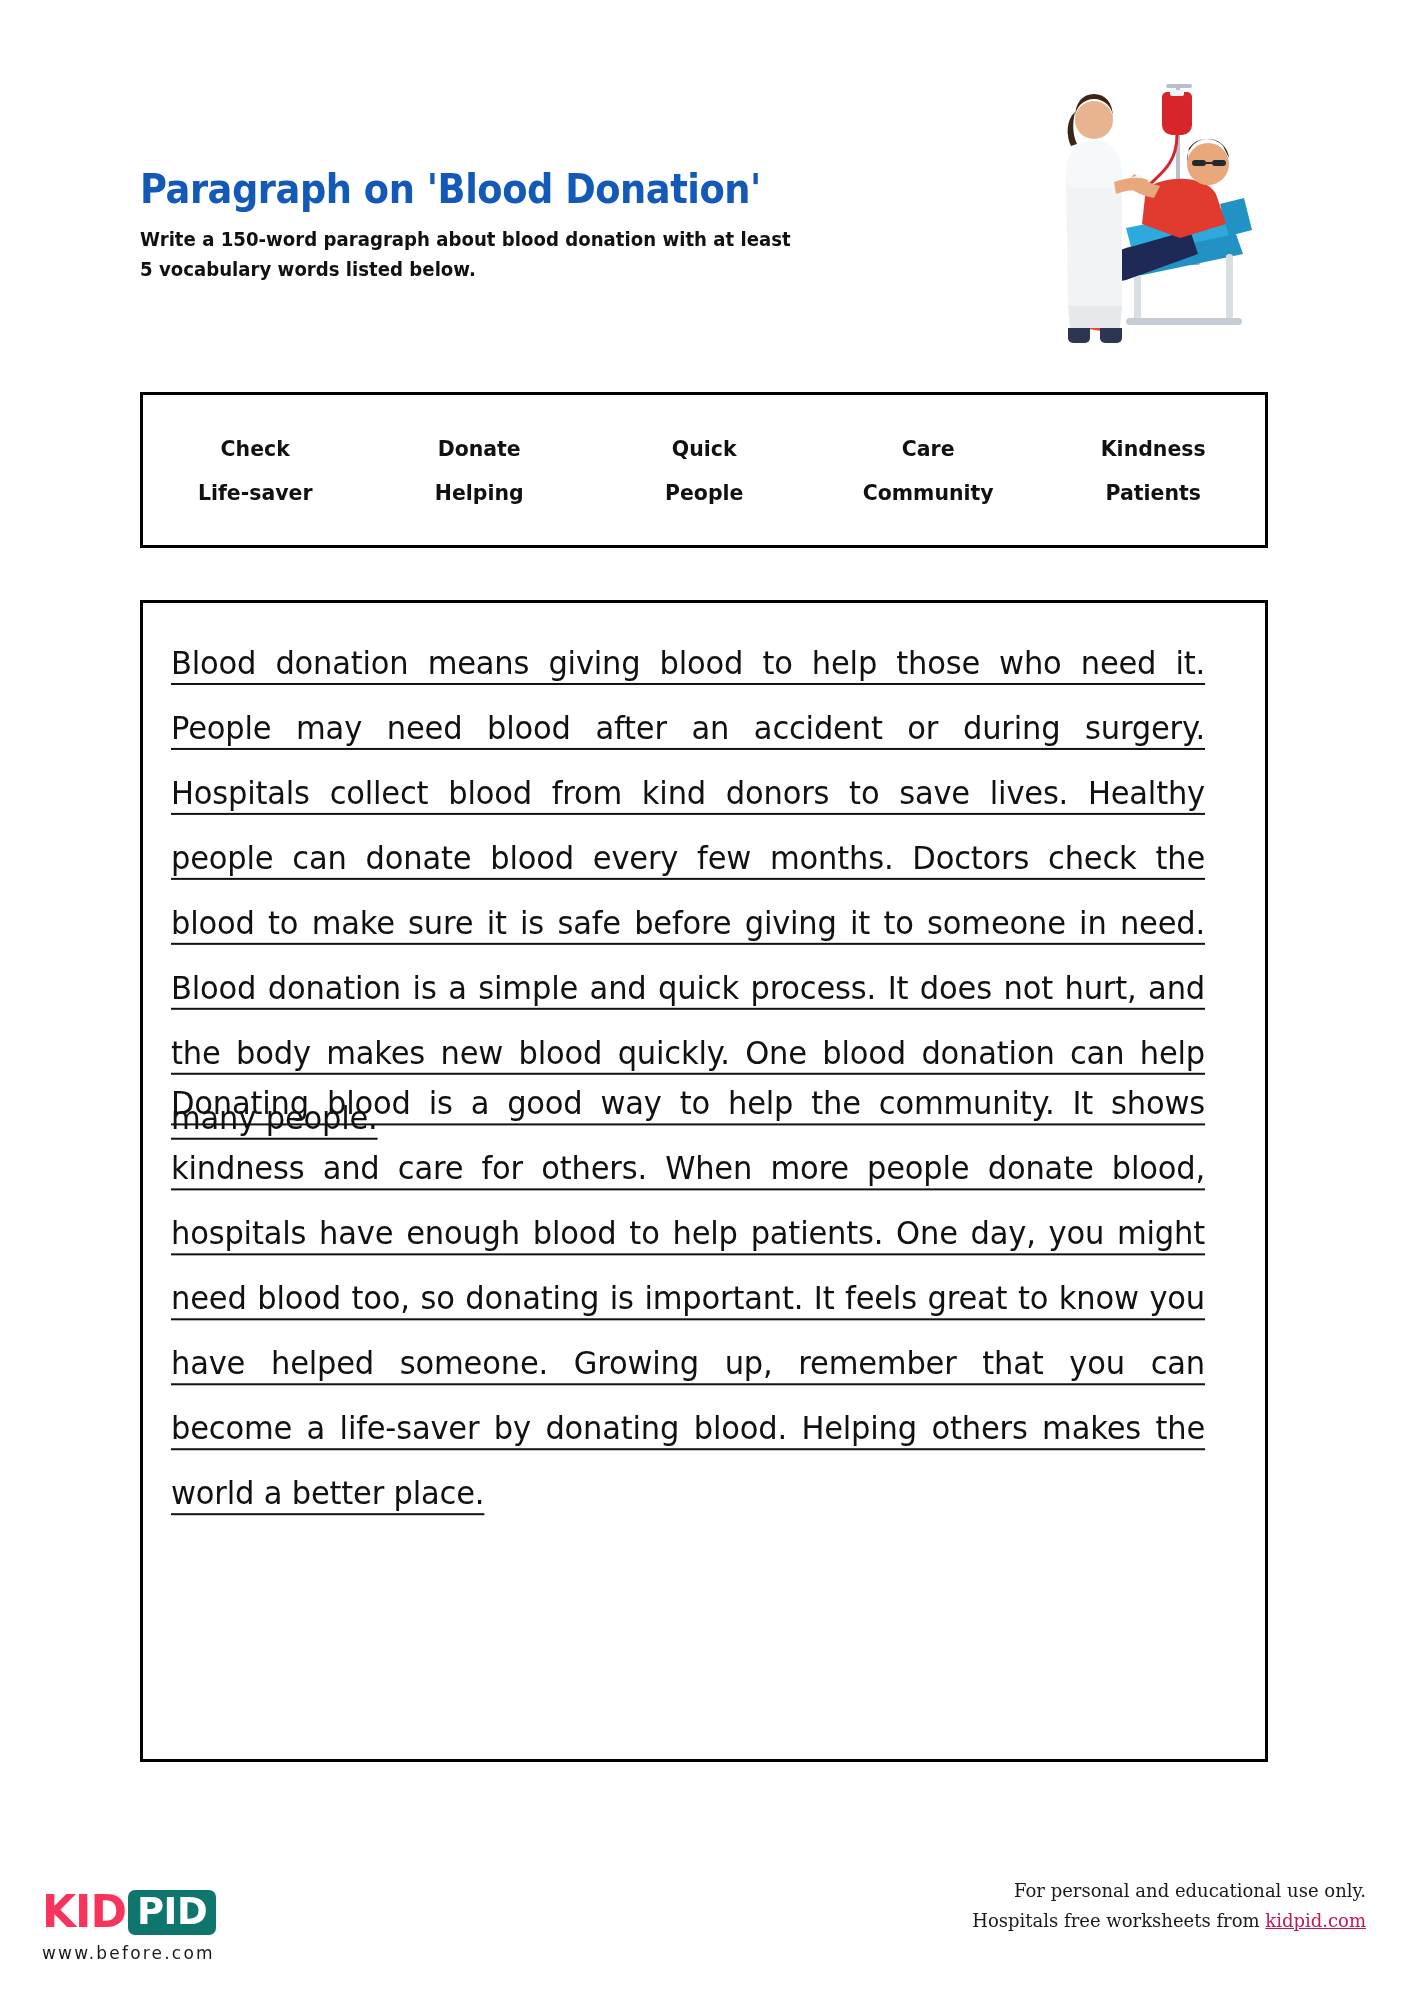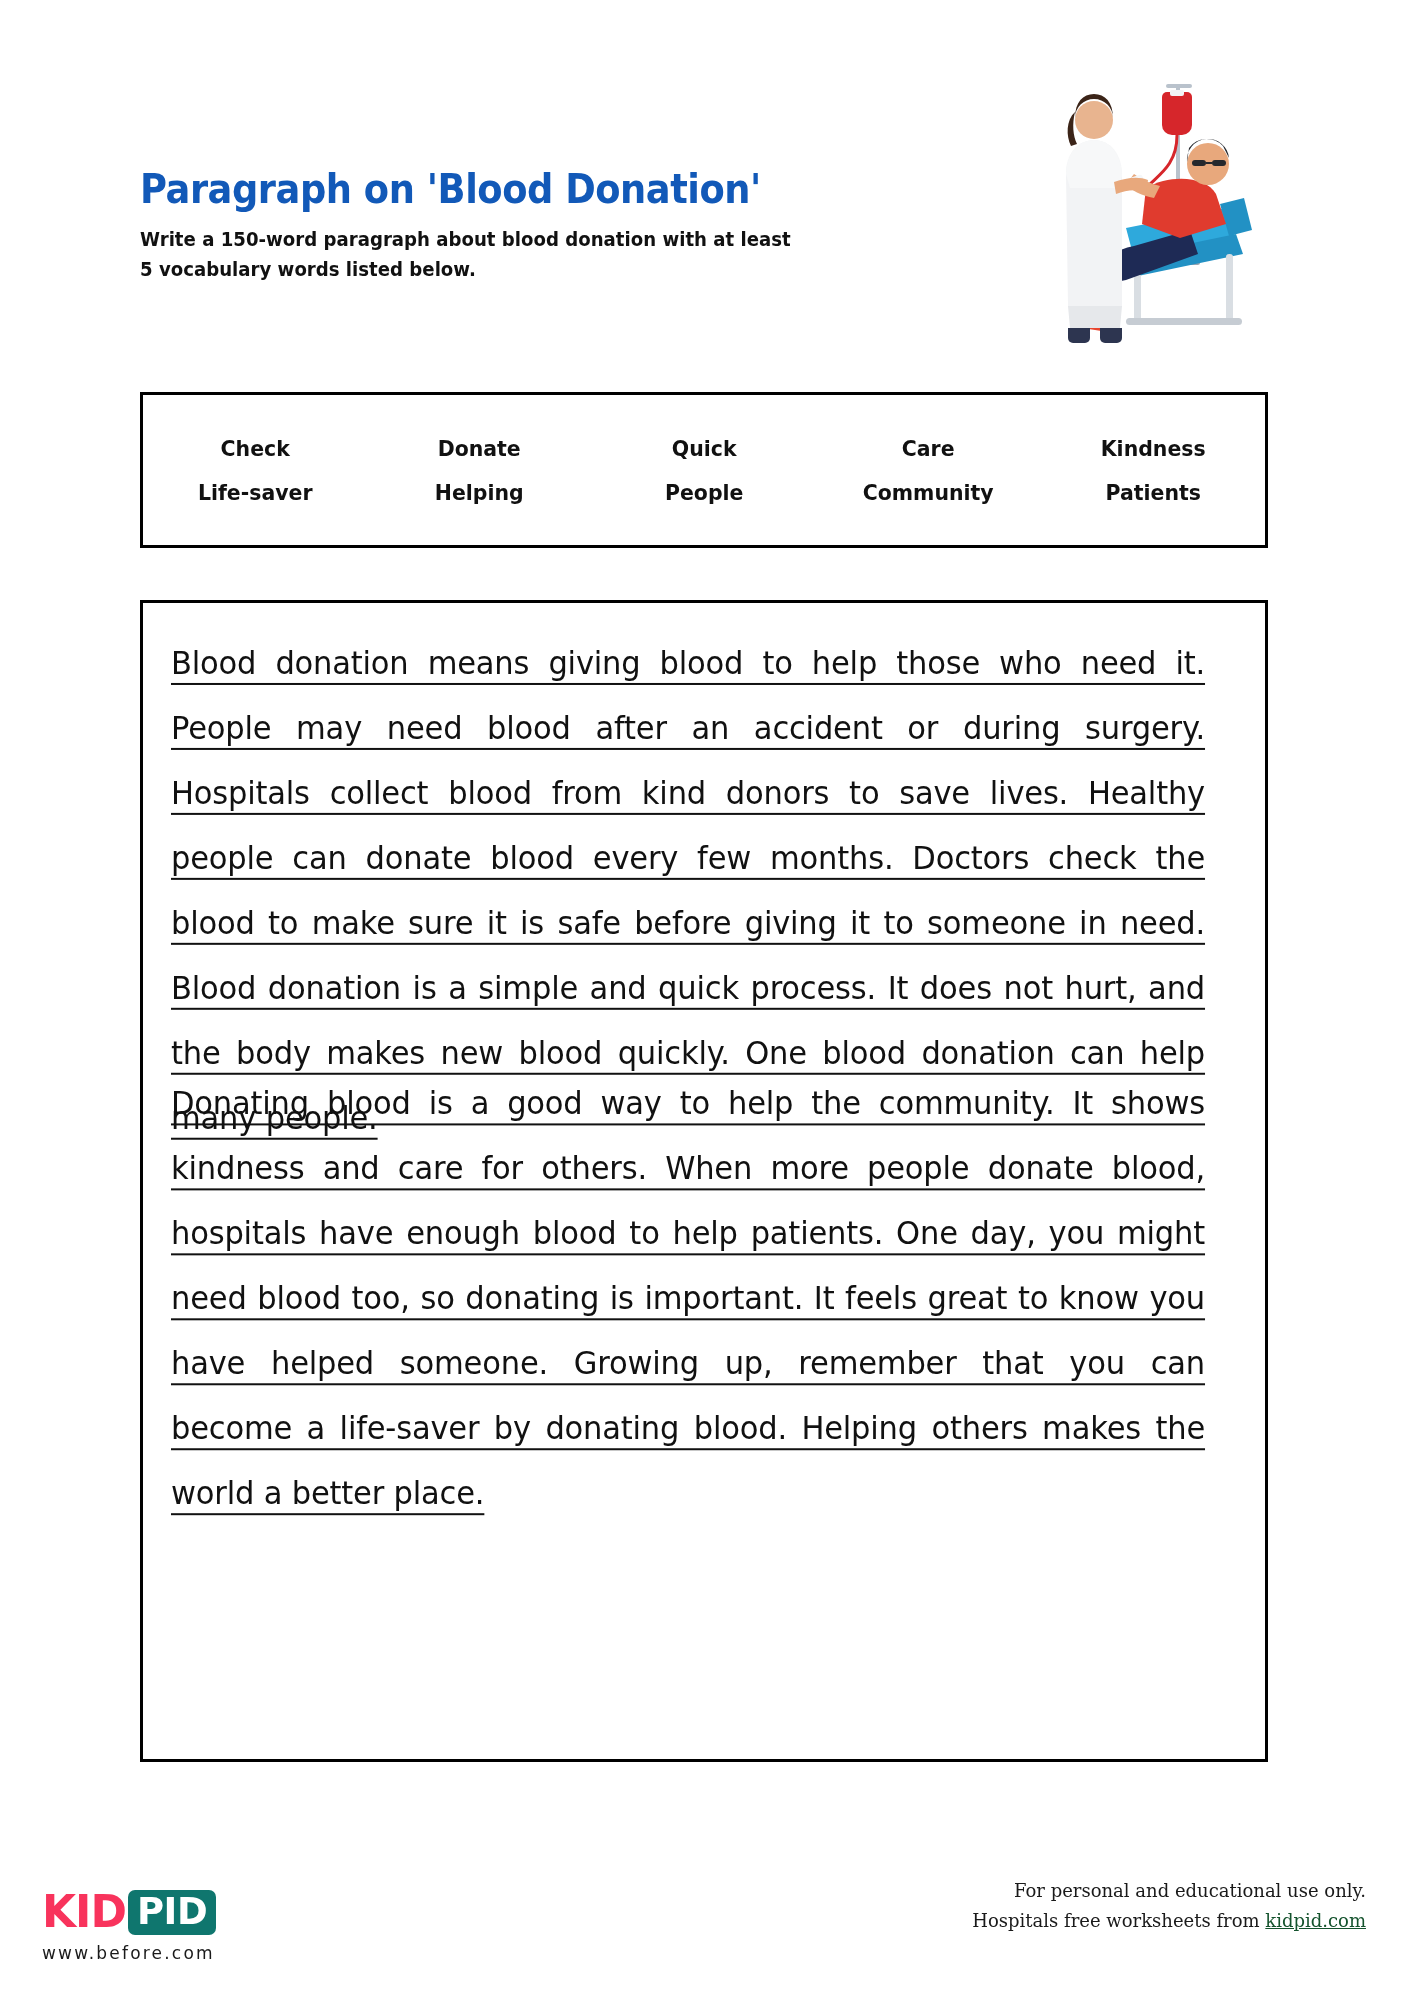--- a/index.html
+++ b/index.html
@@ -174,21 +174,21 @@
     right: 48px;
     top: 1876px;
     text-align: right;
     font-family: "DejaVu Serif", serif;
     font-size: 18px;
     color: #1a1a1a;
     line-height: 1.65;
   }
   .footer-link {
     text-decoration: underline;
-    color: #14532d;
+    color: #be185d;
   }
 </style>
 </head>
 <body>
 
 <div class="sheet">
 
   <div class="header">
     <h1 class="title">Paragraph on 'Blood Donation'</h1>
     <p class="subtitle">Write a 150-word paragraph about blood donation with at least 5 vocabulary words listed below.</p>

